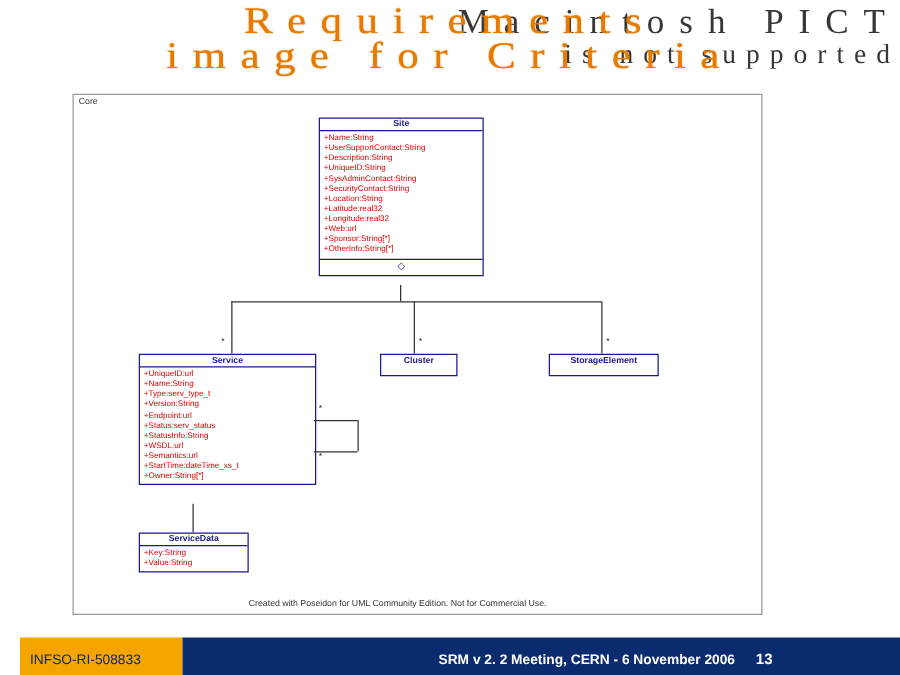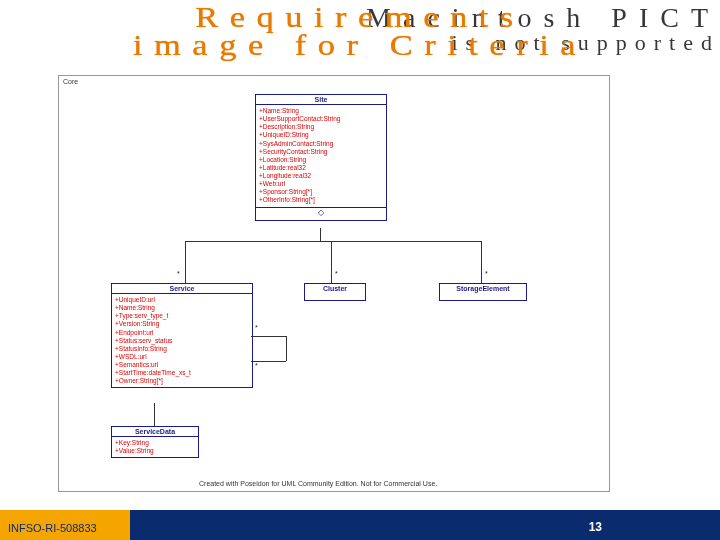--- a/index.html
+++ b/index.html
@@ -10,21 +10,21 @@
   .t0b{font-family:Georgia,serif;color:#222;letter-spacing:8px;font-size:22px;position:absolute;left:0;top:30px;width:720px;text-align:right;opacity:.9}
   .diagram-frame{position:absolute;left:58px;top:75px;width:550px;height:415px;border:1px solid #999}
   .diagram{position:absolute;inset:0}
   .umlbox{position:absolute;border:1px solid #1a1a8a;background:#fff;font-size:7px}
   .umltitle{border-bottom:1px solid #1a1a8a;text-align:center;font-weight:700;color:#1a1a8a;padding:1px 2px}
   .umlbody{padding:2px 3px;color:#d00;line-height:1.25;font-size:6.5px}
   .umlline{white-space:nowrap;overflow:hidden}
   .conn{position:absolute;background:#333}
   .credit{position:absolute;left:140px;bottom:4px;font-size:7px;color:#333}
   .pkg{position:absolute;left:4px;top:2px;font-size:7px;color:#333}
-  .footer{position:absolute;left:0;bottom:0;width:608px;height:30px}
+  .footer{position:absolute;left:16px;bottom:0;width:608px;height:30px}
   .f-left{position:absolute;left:0;top:0;width:130px;height:30px;background:#f5a500}
   .f-right{position:absolute;left:130px;top:0;width:590px;height:30px;background:#0b2b6f}
   .f-left-text{position:absolute;left:8px;bottom:6px;font-size:11px;color:#0b2b6f;font-family:Verdana,Arial}
   .f-right-text{position:absolute;right:36px;bottom:6px;font-size:11px;font-weight:700;color:#fff}
   .pagenum{position:absolute;right:6px;bottom:6px;font-size:12px;font-weight:700;color:#fff}
   .mult{position:absolute;font-size:7px;color:#222}
 </style>
 </head>
 <body>
 
@@ -109,16 +109,17 @@
       </div>
 
       <div class="credit">Created with Poseidon for UML Community Edition. Not for Commercial Use.</div>
     </div>
   </div>
 
   <div class="footer">
     <div class="f-left"></div>
     <div class="f-right"></div>
     <div class="f-left-text">INFSO-RI-508833</div>
+    <div class="f-right-text">SRM v 2. 2 Meeting, CERN - 6 November 2006</div>
     <div class="pagenum">13</div>
   </div>
 
 </div>
 
 </body></html>

